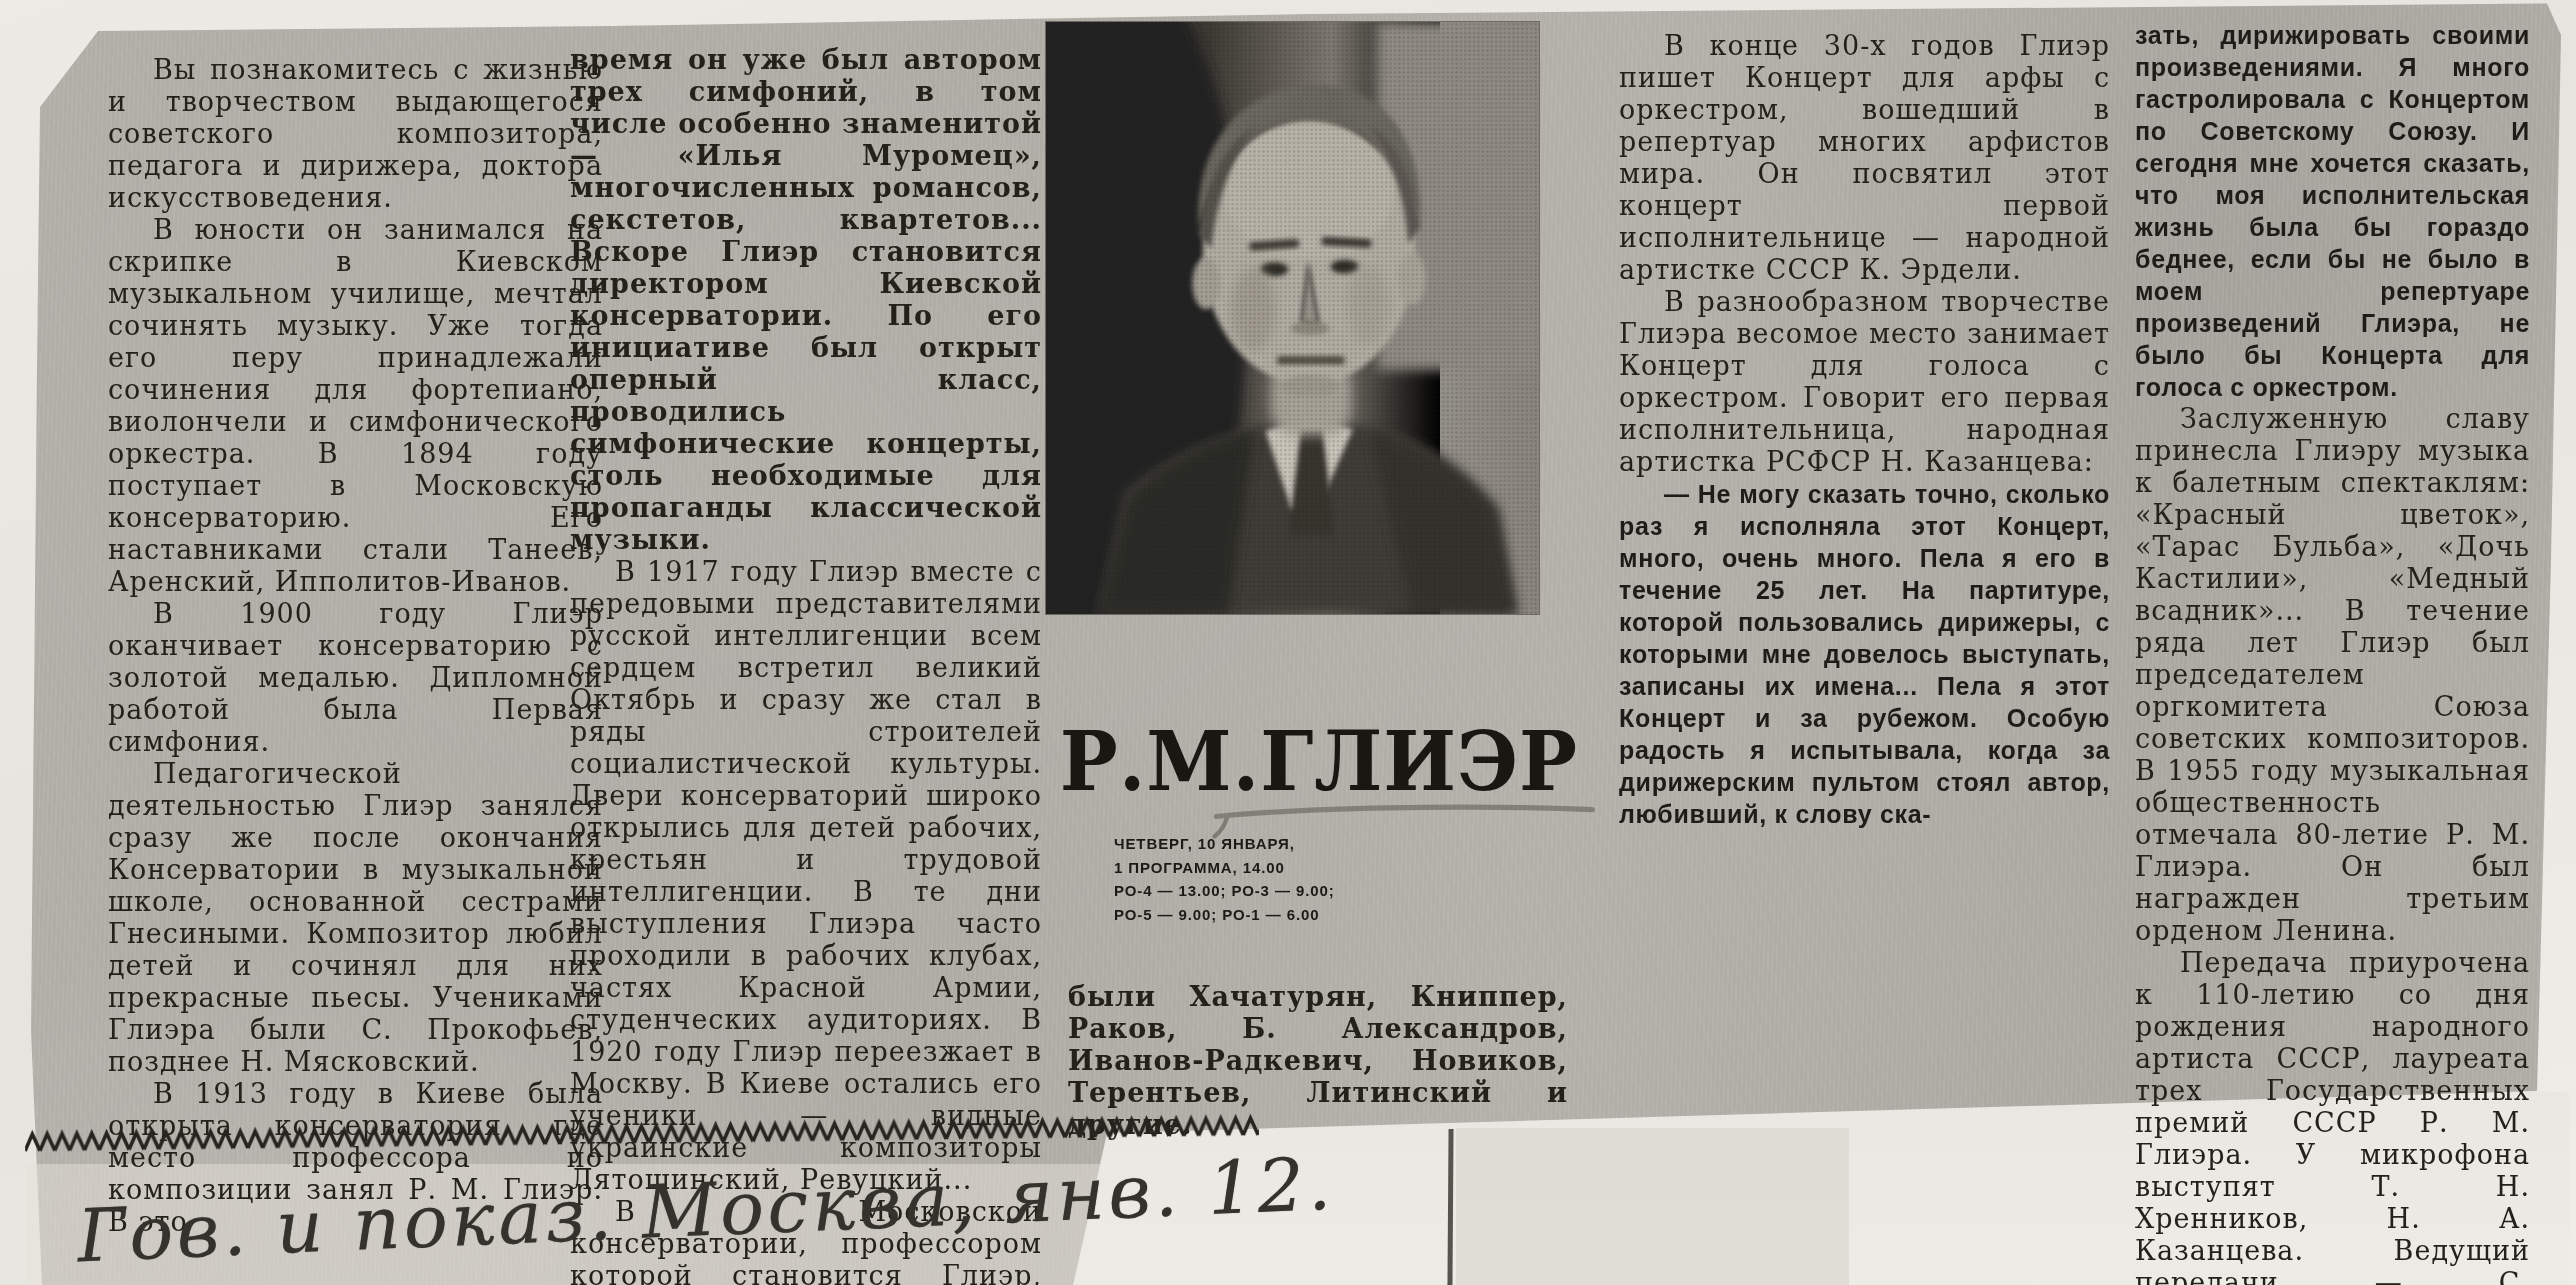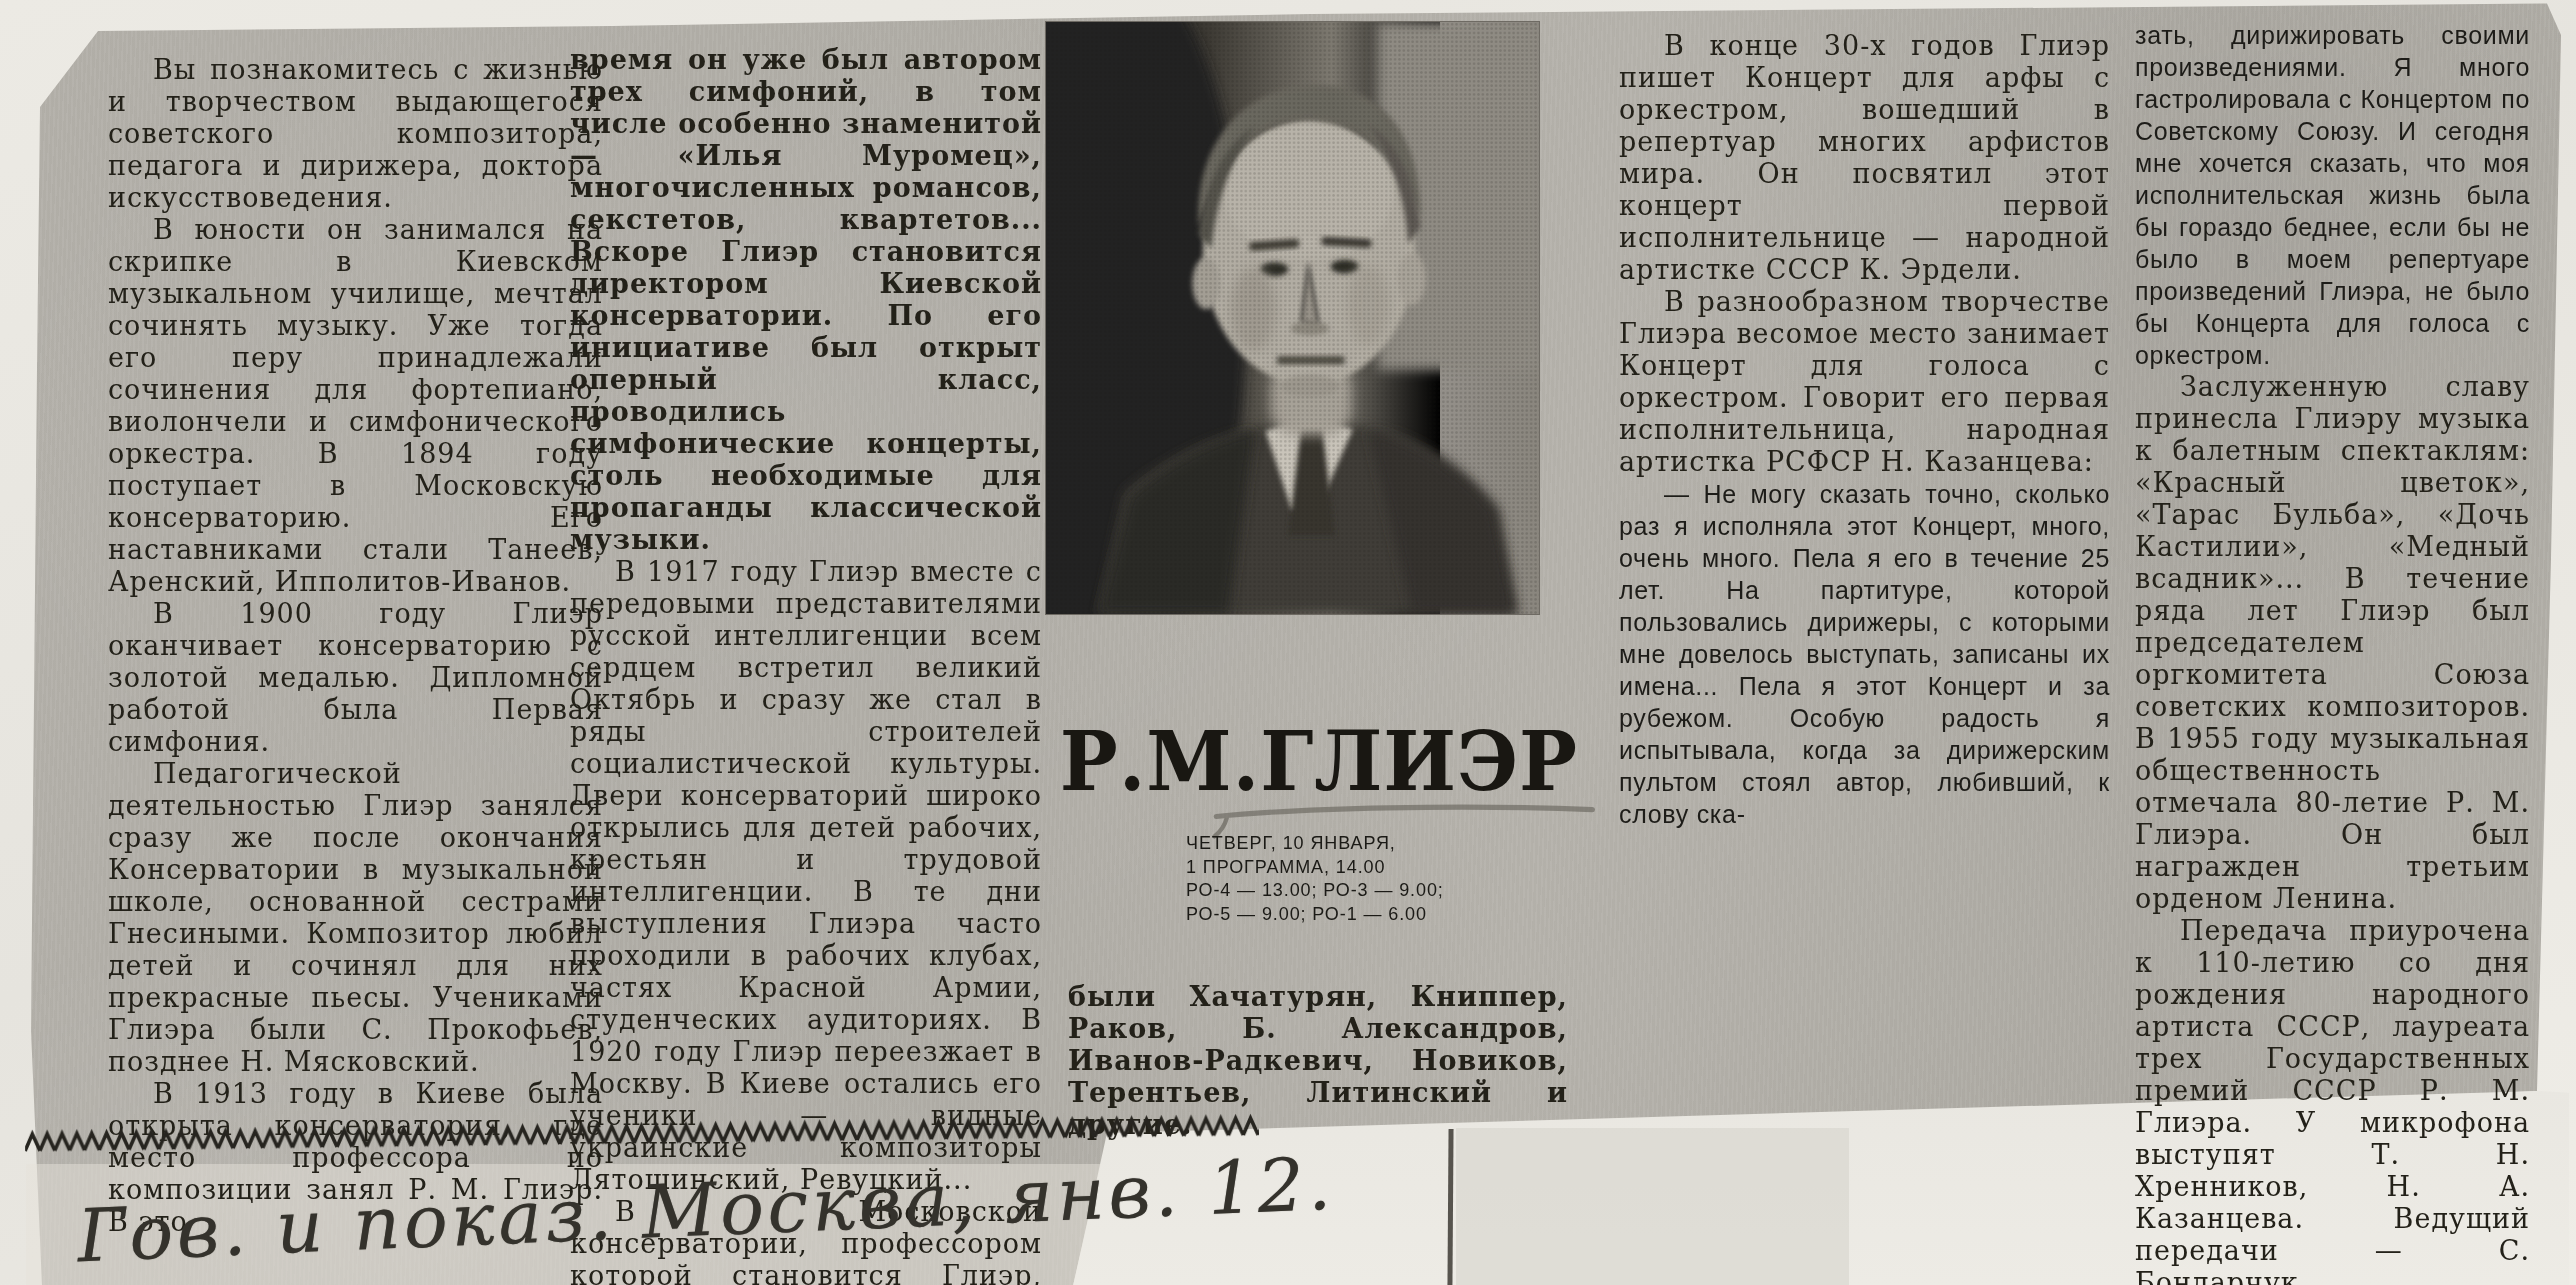--- a/index.html
+++ b/index.html
@@ -28,40 +28,40 @@
       clip-path:polygon(77px 49px,1508px 7px,1538px 8.7px,1538px 202px,42px 202px);}
   .backing-wedge .shade-right{position:absolute;left:425px;top:44px;width:393px;height:158px;
       background:rgba(210,207,200,.5);}
   .edge-line{position:absolute;left:1448px;top:1129px;width:5.2px;height:156px;
       background:#57544e;transform:rotate(.4deg);}
   
   .col{position:absolute;text-align:justify;font-size:27px;line-height:32px;
        letter-spacing:1px;color:#232119;}
   .col .para{margin:0;text-indent:45px;}
   .col .para.noindent{text-indent:0;font-weight:bold;}
-  .col .para.boldsans{font-family:"Liberation Sans",sans-serif;font-weight:normal;
+  .col .para.boldsans{font-family:"Liberation Sans",sans-serif;font-weight:bold;
        font-size:25px;letter-spacing:0.7px;color:#1d1c18;}
   #col1{left:68px;top:54px;width:495px;margin-left:40px;}
   #col2{left:570px;top:44px;width:472px;}
   #col3cont{left:1068px;top:981px;width:500px;}
   #col4{left:1619px;top:30px;width:491px;}
   #col5{left:2135px;top:19px;width:395px;}
   
   .photo{position:absolute;left:1045px;top:21px;width:495px;height:594px;
       border:1.7px solid #6e6a63;box-sizing:border-box;overflow:hidden;background:#8b877f;}
   .photo svg{display:block;width:100%;height:100%;}
   .halftone{position:absolute;inset:0;
       background-image:radial-gradient(circle,rgba(25,24,20,.5) 1px,transparent 1.5px);
       background-size:4.4px 4.4px;opacity:.33;pointer-events:none;}
   .headline{position:absolute;left:1045px;top:719px;width:495px;text-align:center;
       font-family:"DejaVu Serif",serif;font-weight:bold;font-size:82px;line-height:84px;
       color:#191712;letter-spacing:0.9px;transform:scaleX(.94);transform-origin:center;}
   .pencil-underline{position:absolute;left:1199px;top:787px;width:402px;height:52px;opacity:.6;}
-  .schedule{position:absolute;left:1186px;top:832px;width:420px;
-      font-family:"Liberation Sans",sans-serif;font-weight:normal;font-size:18px;
+  .schedule{position:absolute;left:1114px;top:832px;width:420px;
+      font-family:"Liberation Sans",sans-serif;font-weight:bold;font-size:15px;
       line-height:23.6px;letter-spacing:0.9px;color:#1b1a16;}
   .schedule div{white-space:nowrap;}
   
   .zigzag{position:absolute;left:24.5px;top:1128px;width:1234px;height:30px;
       transform:rotate(-.75deg);transform-origin:left center;}
   
   .handwriting{position:absolute;left:77px;top:1170px;width:1119px;
       font-family:"DejaVu Serif",serif;font-style:italic;font-size:73px;
       color:#34322c;transform:rotate(-2.4deg);letter-spacing:3.5px;white-space:nowrap;
       text-shadow:0 0 0.9px rgba(52,50,44,.6);}

